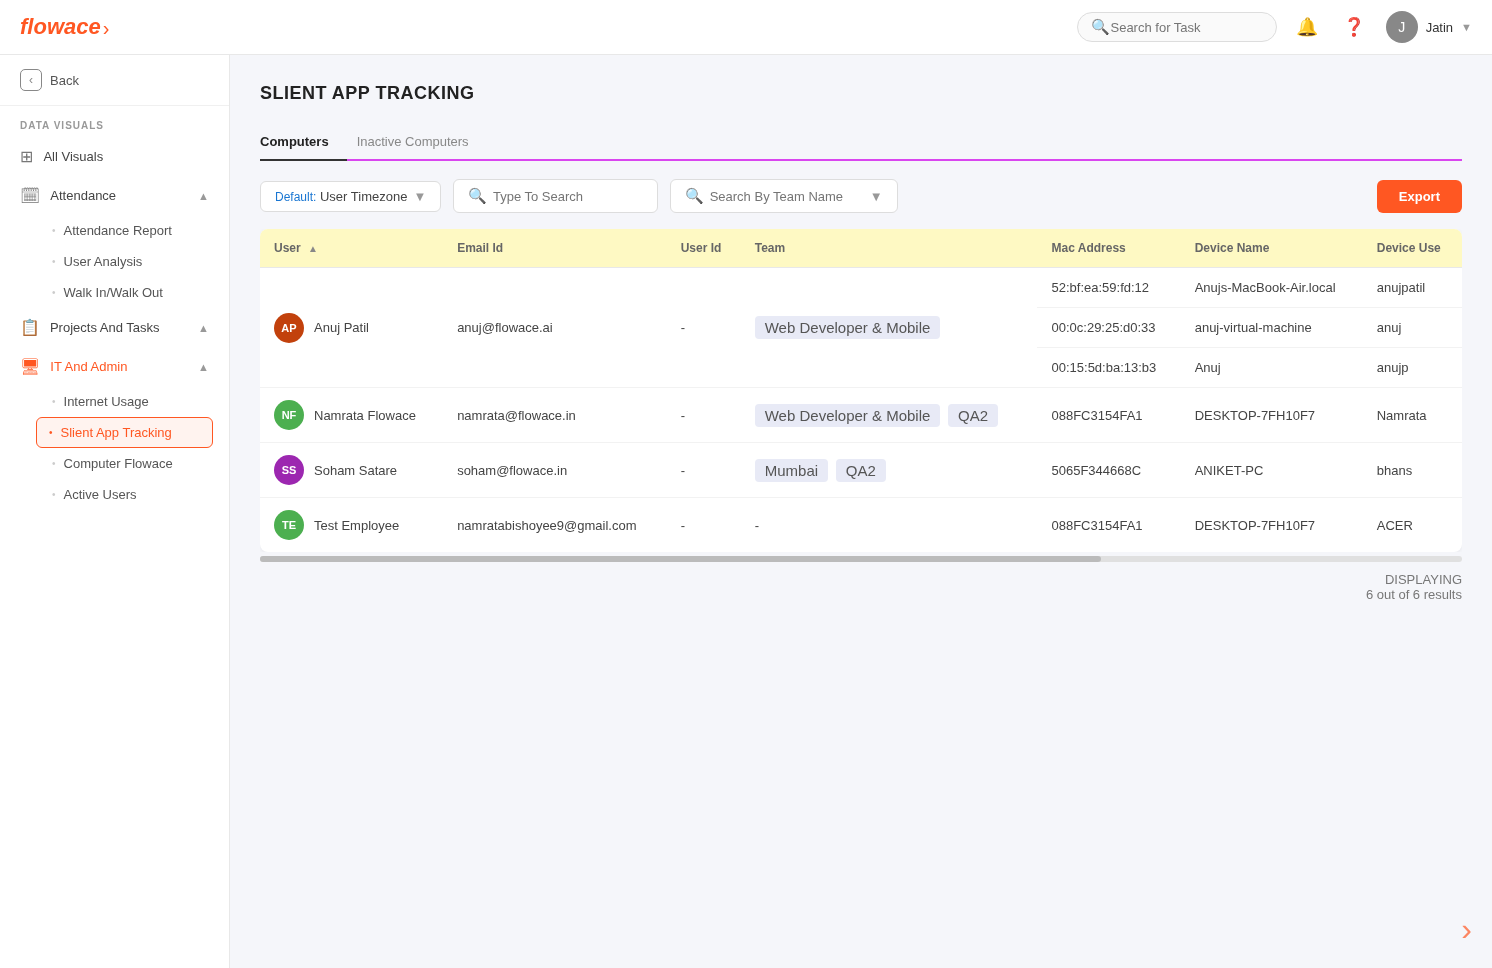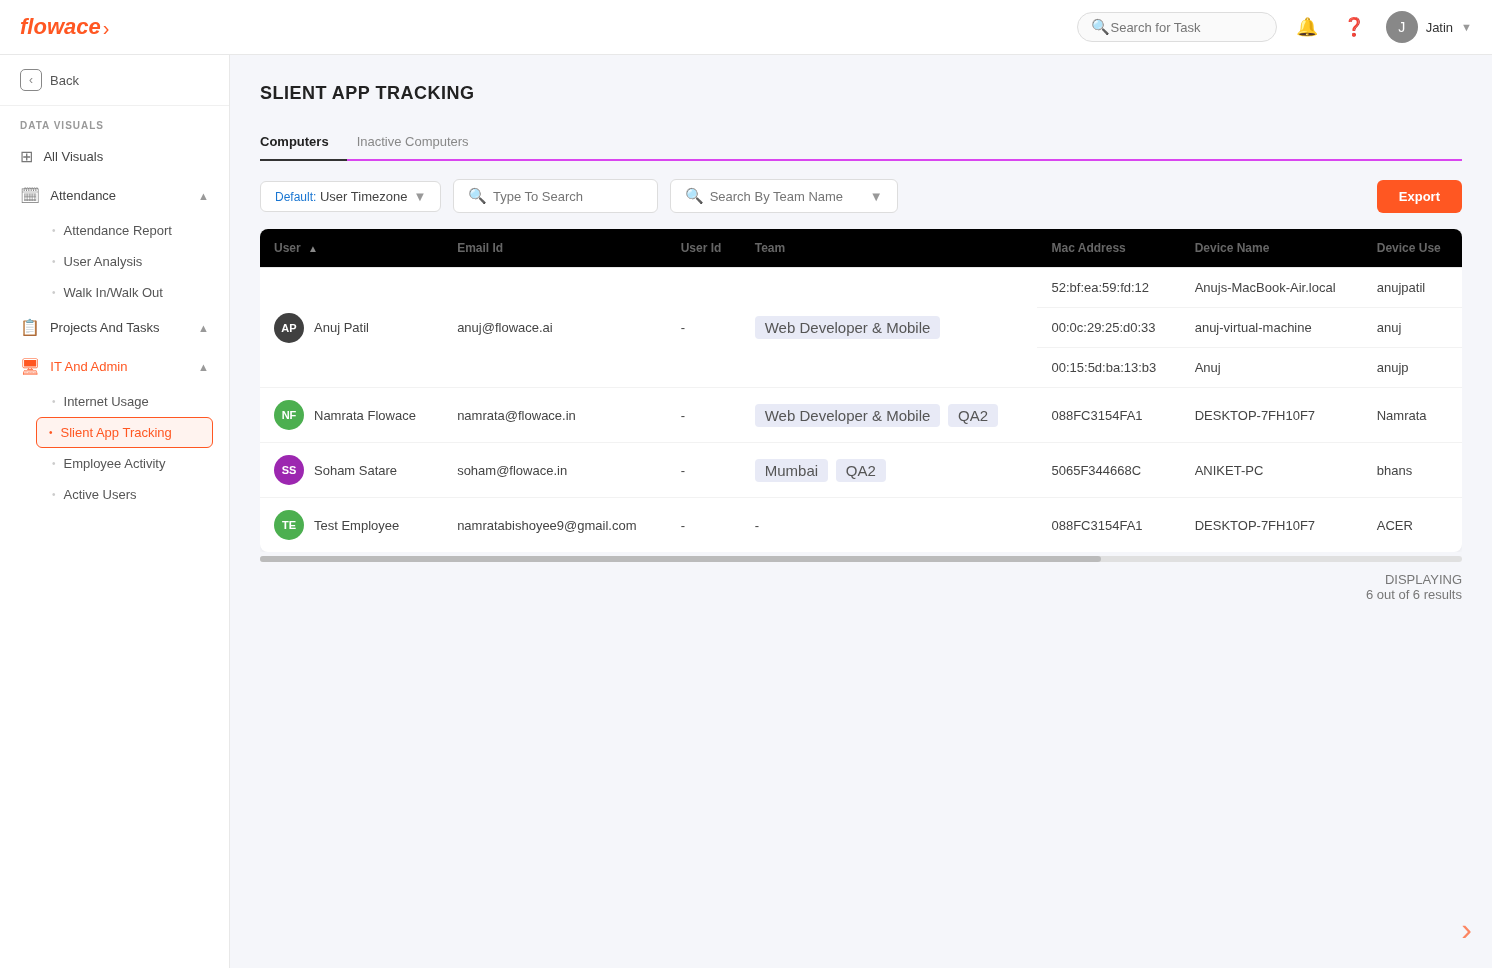--- a/index.html
+++ b/index.html
@@ -52,21 +52,21 @@
     .toolbar { display: flex; align-items: center; gap: 12px; margin-bottom: 16px; flex-wrap: wrap; }
     .dropdown-btn { display: flex; align-items: center; gap: 6px; border: 1.5px solid #ddd; border-radius: 6px; padding: 7px 14px; background: #fff; cursor: pointer; font-size: 13px; color: #444; min-width: 180px; justify-content: space-between; }
     .dropdown-btn .label-blue { color: #1976d2; font-size: 12px; }
     .search-box { display: flex; align-items: center; gap: 6px; border: 1.5px solid #ddd; border-radius: 6px; padding: 7px 14px; background: #fff; min-width: 200px; }
     .search-box input { border: none; outline: none; font-size: 13px; color: #999; width: 150px; background: transparent; }
     .search-icon { color: #bbb; font-size: 15px; }
     .export-btn { background: #ff5722; color: #fff; border: none; border-radius: 6px; padding: 9px 22px; font-size: 13px; font-weight: 700; cursor: pointer; margin-left: auto; }
 
     
     .data-table { width: 100%; border-collapse: collapse; background: #fff; border-radius: 8px; overflow: hidden; box-shadow: 0 1px 4px rgba(0,0,0,0.06); }
-    .data-table th { background: #000000; text-align: left; padding: 12px 14px; font-size: 12px; font-weight: 600; color: #666; border-bottom: 1px solid #e8e8e8; white-space: nowrap; }
+    .data-table th { background: #fef9c3; text-align: left; padding: 12px 14px; font-size: 12px; font-weight: 600; color: #666; border-bottom: 1px solid #e8e8e8; white-space: nowrap; }
     .data-table td { padding: 12px 14px; border-bottom: 1px solid #f2f2f2; font-size: 13px; color: #444; vertical-align: middle; }
     .data-table tr:last-child td { border-bottom: none; }
     .user-cell { display: flex; align-items: center; gap: 10px; }
     .user-avatar { width: 30px; height: 30px; border-radius: 50%; display: flex; align-items: center; justify-content: center; font-size: 11px; font-weight: 700; color: #fff; flex-shrink: 0; }
     .tag { display: inline-block; padding: 3px 10px; border-radius: 4px; font-size: 15px; font-weight: 500; background: #e8eaf6; color: #555; margin-right: 4px; }
     .sort-icon { font-size: 10px; color: #888; margin-left: 4px; }
     .scrollbar-indicator { height: 6px; background: #e0e0e0; border-radius: 3px; margin-top: 4px; position: relative; }
     .scrollbar-thumb { position: absolute; left: 0; top: 0; width: 70%; height: 6px; background: #bbb; border-radius: 3px; }
     .displaying-text { text-align: right; margin-top: 10px; font-size: 12px; color: #aaa; }
     .displaying-text span { display: block; color: #777; font-size: 13px; font-weight: 500; }
@@ -146,21 +146,21 @@
       <div class="sidebar-main-item active-section">
         <div class="item-left">
           <span class="item-icon" style="color:#ff5722;">🖥</span>
           <span>IT And Admin</span>
         </div>
         <span class="chevron">▲</span>
       </div>
       <div class="sidebar-sub-items">
         <div class="sidebar-sub-item">Internet Usage</div>
         <div class="sidebar-sub-item active-highlighted">Slient App Tracking</div>
-        <div class="sidebar-sub-item">Employee Activity</div>
+        <div class="sidebar-sub-item">Computer Flowace</div>
         <div class="sidebar-sub-item">Active Users</div>
       </div>
     </div>
 
     <div class="content-area">
       <div class="page-title">SLIENT APP TRACKING</div>
 
       <div class="tabs-bar">
         <div class="tab-item active">Computers</div>
         <div class="tab-item">Inactive Computers</div>
@@ -194,21 +194,21 @@
               <th>Mac Address</th>
               <th>Device Name</th>
               <th>Device Use</th>
             </tr>
           </thead>
           <tbody>
 
             <tr>
               <td rowspan="3">
                 <div class="user-cell">
-                  <div class="user-avatar" style="background:#404040;">AP</div>
+                  <div class="user-avatar" style="background:#c2410c;">AP</div>
                   <span>Anuj Patil</span>
                 </div>
               </td>
               <td rowspan="3">anuj@flowace.ai</td>
               <td rowspan="3">-</td>
               <td rowspan="3"><span class="tag">Web Developer &amp; Mobile</span></td>
               <td>52:bf:ea:59:fd:12</td>
               <td>Anujs-MacBook-Air.local</td>
               <td>anujpatil</td>
             </tr>

